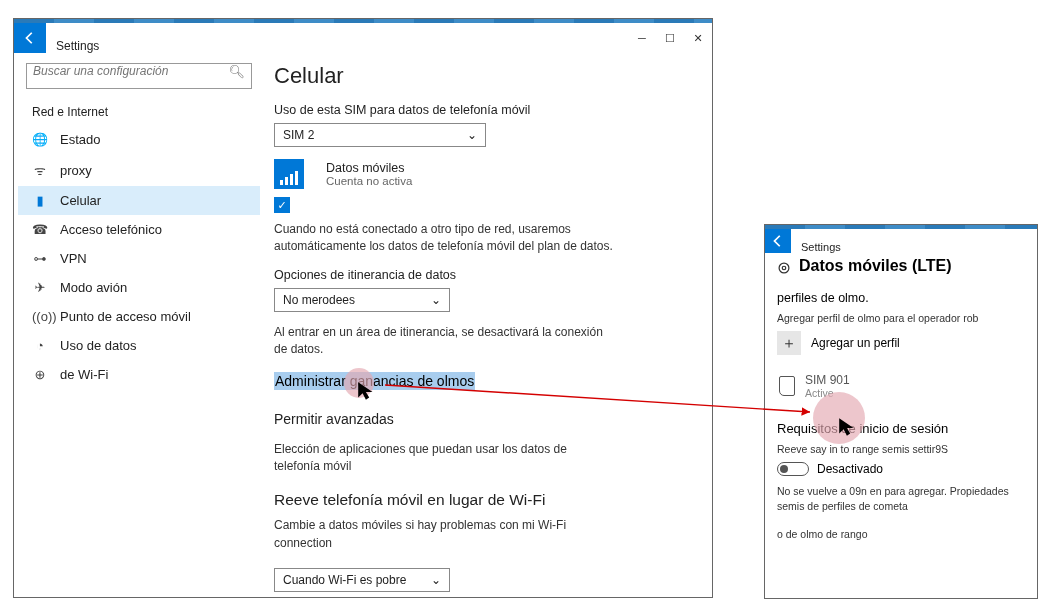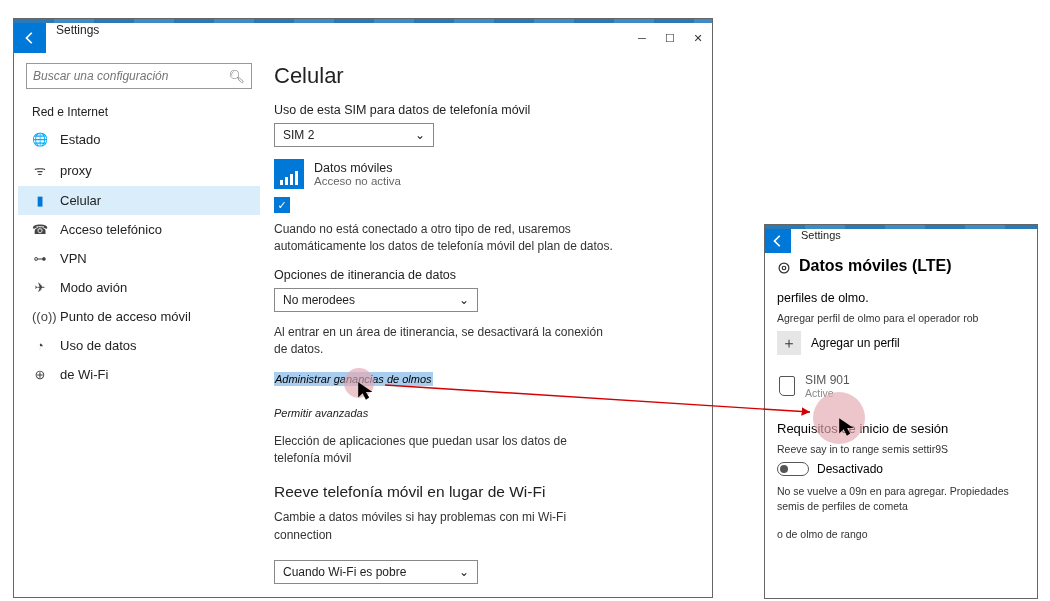--- a/index.html
+++ b/index.html
@@ -4,52 +4,52 @@
 <style>
 * { margin: 0; padding: 0; box-sizing: border-box; font-family: "Segoe UI", Arial, sans-serif; }
 body { background: #fff; width: 1050px; height: 601px; position: relative; overflow: hidden; }
 
 
 .win-main, .win-sub { position: absolute; background: #fff; border: 1px solid #666; }
 .win-main { left: 13px; top: 18px; width: 700px; height: 580px; }
 .win-sub  { left: 764px; top: 224px; width: 274px; height: 375px; }
 
 .chrome-top { height: 4px; background: repeating-linear-gradient(90deg,#2a7ab8 0 40px,#3e8cc7 40px 80px); }
-.titlebar { display: flex; align-items: flex-start; height: 30px; }
+.titlebar { display: flex; align-items: flex-end; height: 30px; }
 .back-btn { width: 32px; height: 30px; background: #0078d7; display: flex; align-items: center; justify-content: center; color: #fff; }
 .back-btn svg { width: 14px; height: 14px; }
 .tb-title { font-size: 12px; padding-left: 10px; flex: 1; color: #222; }
 .win-controls { display: flex; }
 .win-controls div { width: 28px; height: 30px; display: flex; align-items: center; justify-content: center; font-size: 11px; color: #333; }
 
 .main-body { display: flex; height: calc(100% - 34px); overflow: hidden; }
 .sidebar { width: 250px; padding: 10px 4px 0 4px; font-size: 13px; color: #222; }
 .home { display: flex; align-items: center; gap: 10px; padding: 4px 14px 8px 14px; font-size: 13px; }
-.searchbox { margin: 0 8px 14px 8px; border: 1px solid #999; display: flex; align-items: center; height: 26px; }
+.searchbox { margin: 0 8px 14px 8px; border: 1px solid #999; display: flex; align-items: flex-start; height: 26px; }
 .searchbox input { border: none; outline: none; flex: 1; font-size: 12px; padding: 0 6px; font-style: italic; color: #555; }
 .group-hd { font-size: 12px; padding: 2px 14px 6px 14px; color: #222; }
 .nav-item { display: flex; align-items: center; gap: 12px; padding: 7px 14px; font-size: 13px; }
 .nav-item.sel { background: #d9edfb; }
 .nav-icon { width: 16px; text-align: center; color: #444; font-size: 13px; }
 
 .content { flex: 1; padding: 4px 18px 0 10px; font-size: 12.5px; color: #222; overflow: hidden; }
 .content h1 { font-size: 22px; font-weight: 400; margin: 6px 0 14px 0; }
 .content h2 { font-size: 15.5px; font-weight: 400; margin: 16px 0 8px 0; }
 .subhead { font-size: 12.5px; margin: 2px 0 6px 0; }
-.select { border: 1px solid #888; width: 160px; height: 24px; display: flex; align-items: center; justify-content: space-between; padding: 0 8px; font-size: 12px; margin-bottom: 12px; }
-.select2 { width: 204px; }
-.tile { display: flex; align-items: center; gap: 10px; margin-bottom: 8px; }
+.select { border: 1px solid #888; width: 212px; height: 24px; display: flex; align-items: center; justify-content: space-between; padding: 0 8px; font-size: 12px; margin-bottom: 12px; }
+.select2 { width: 176px; }
+.tile { display: flex; align-items: center; gap: 22px; margin-bottom: 8px; }
 .tile-sq { width: 30px; height: 30px; background: #0078d7; display: flex; align-items: flex-end; justify-content: center; padding: 4px; }
 .tile-sq svg { width: 18px; height: 14px; }
 .tile-text div:first-child { font-size: 12.5px; }
 .tile-text div:last-child { font-size: 11.5px; color: #666; }
 .chk-row { display: flex; align-items: center; gap: 8px; margin: 4px 0 8px 0; }
 .chk { width: 16px; height: 16px; background: #0078d7; color: #fff; display: flex; align-items: center; justify-content: center; font-size: 11px; }
 .body-text { font-size: 12px; color: #333; line-height: 1.45; margin-bottom: 4px; max-width: 340px; }
-.link-like { color: #0066cc; font-size: 11px; display: inline-block; margin: 10px 0 6px 0; font-style: italic; }
+.link-like { color: #0066cc; font-size: 14px; display: inline-block; margin: 10px 0 6px 0; }
 .link-hilite { background: #a8cdee; color: #000; padding: 1px 1px; }
 
 
 .sub-body { padding: 0 12px; }
 .sub-body h1 { font-size: 16px; font-weight: 600; margin: 4px 0 16px 0; display: flex; align-items: flex-end; gap: 8px; }
 .addrow { display: flex; align-items: center; gap: 10px; margin: 6px 0 14px 0; }
 .addbtn { width: 24px; height: 24px; background: #e6e6e6; display: flex; align-items: center; justify-content: center; font-size: 15px; color: #333; }
 .sim-row { display: flex; align-items: center; gap: 10px; padding: 4px 2px; font-size: 12px; }
 .sim-icon { width: 16px; height: 20px; border: 1.4px solid #555; border-radius: 2px 2px 2px 5px; }
 .sim-lbl2 { font-size: 10.5px; color: #888; }
@@ -149,21 +149,21 @@
         <div class="tile-sq">
           <svg viewBox="0 0 18 14">
               <rect x="0" y="9" width="3" height="5" fill="#fff"></rect>
               <rect x="5" y="6" width="3" height="8" fill="#fff"></rect>
               <rect x="10" y="3" width="3" height="11" fill="#fff"></rect>
               <rect x="15" y="0" width="3" height="14" fill="#fff"></rect>
             </svg>
         </div>
         <div class="tile-text">
           <div>Datos móviles</div>
-          <div>Acceso no activa</div>
+          <div>Cuenta no activa</div>
         </div>
       </div>
 
       <div class="chk-row">
         <div class="chk">✓</div>
       </div>
       <div class="body-text">Cuando no está conectado a otro tipo de red, usaremos automáticamente los datos de telefonía móvil del plan de datos.</div>
 
       <div class="subhead" style="margin-top:12px">Opciones de itinerancia de datos</div>
       <div class="select select2">

